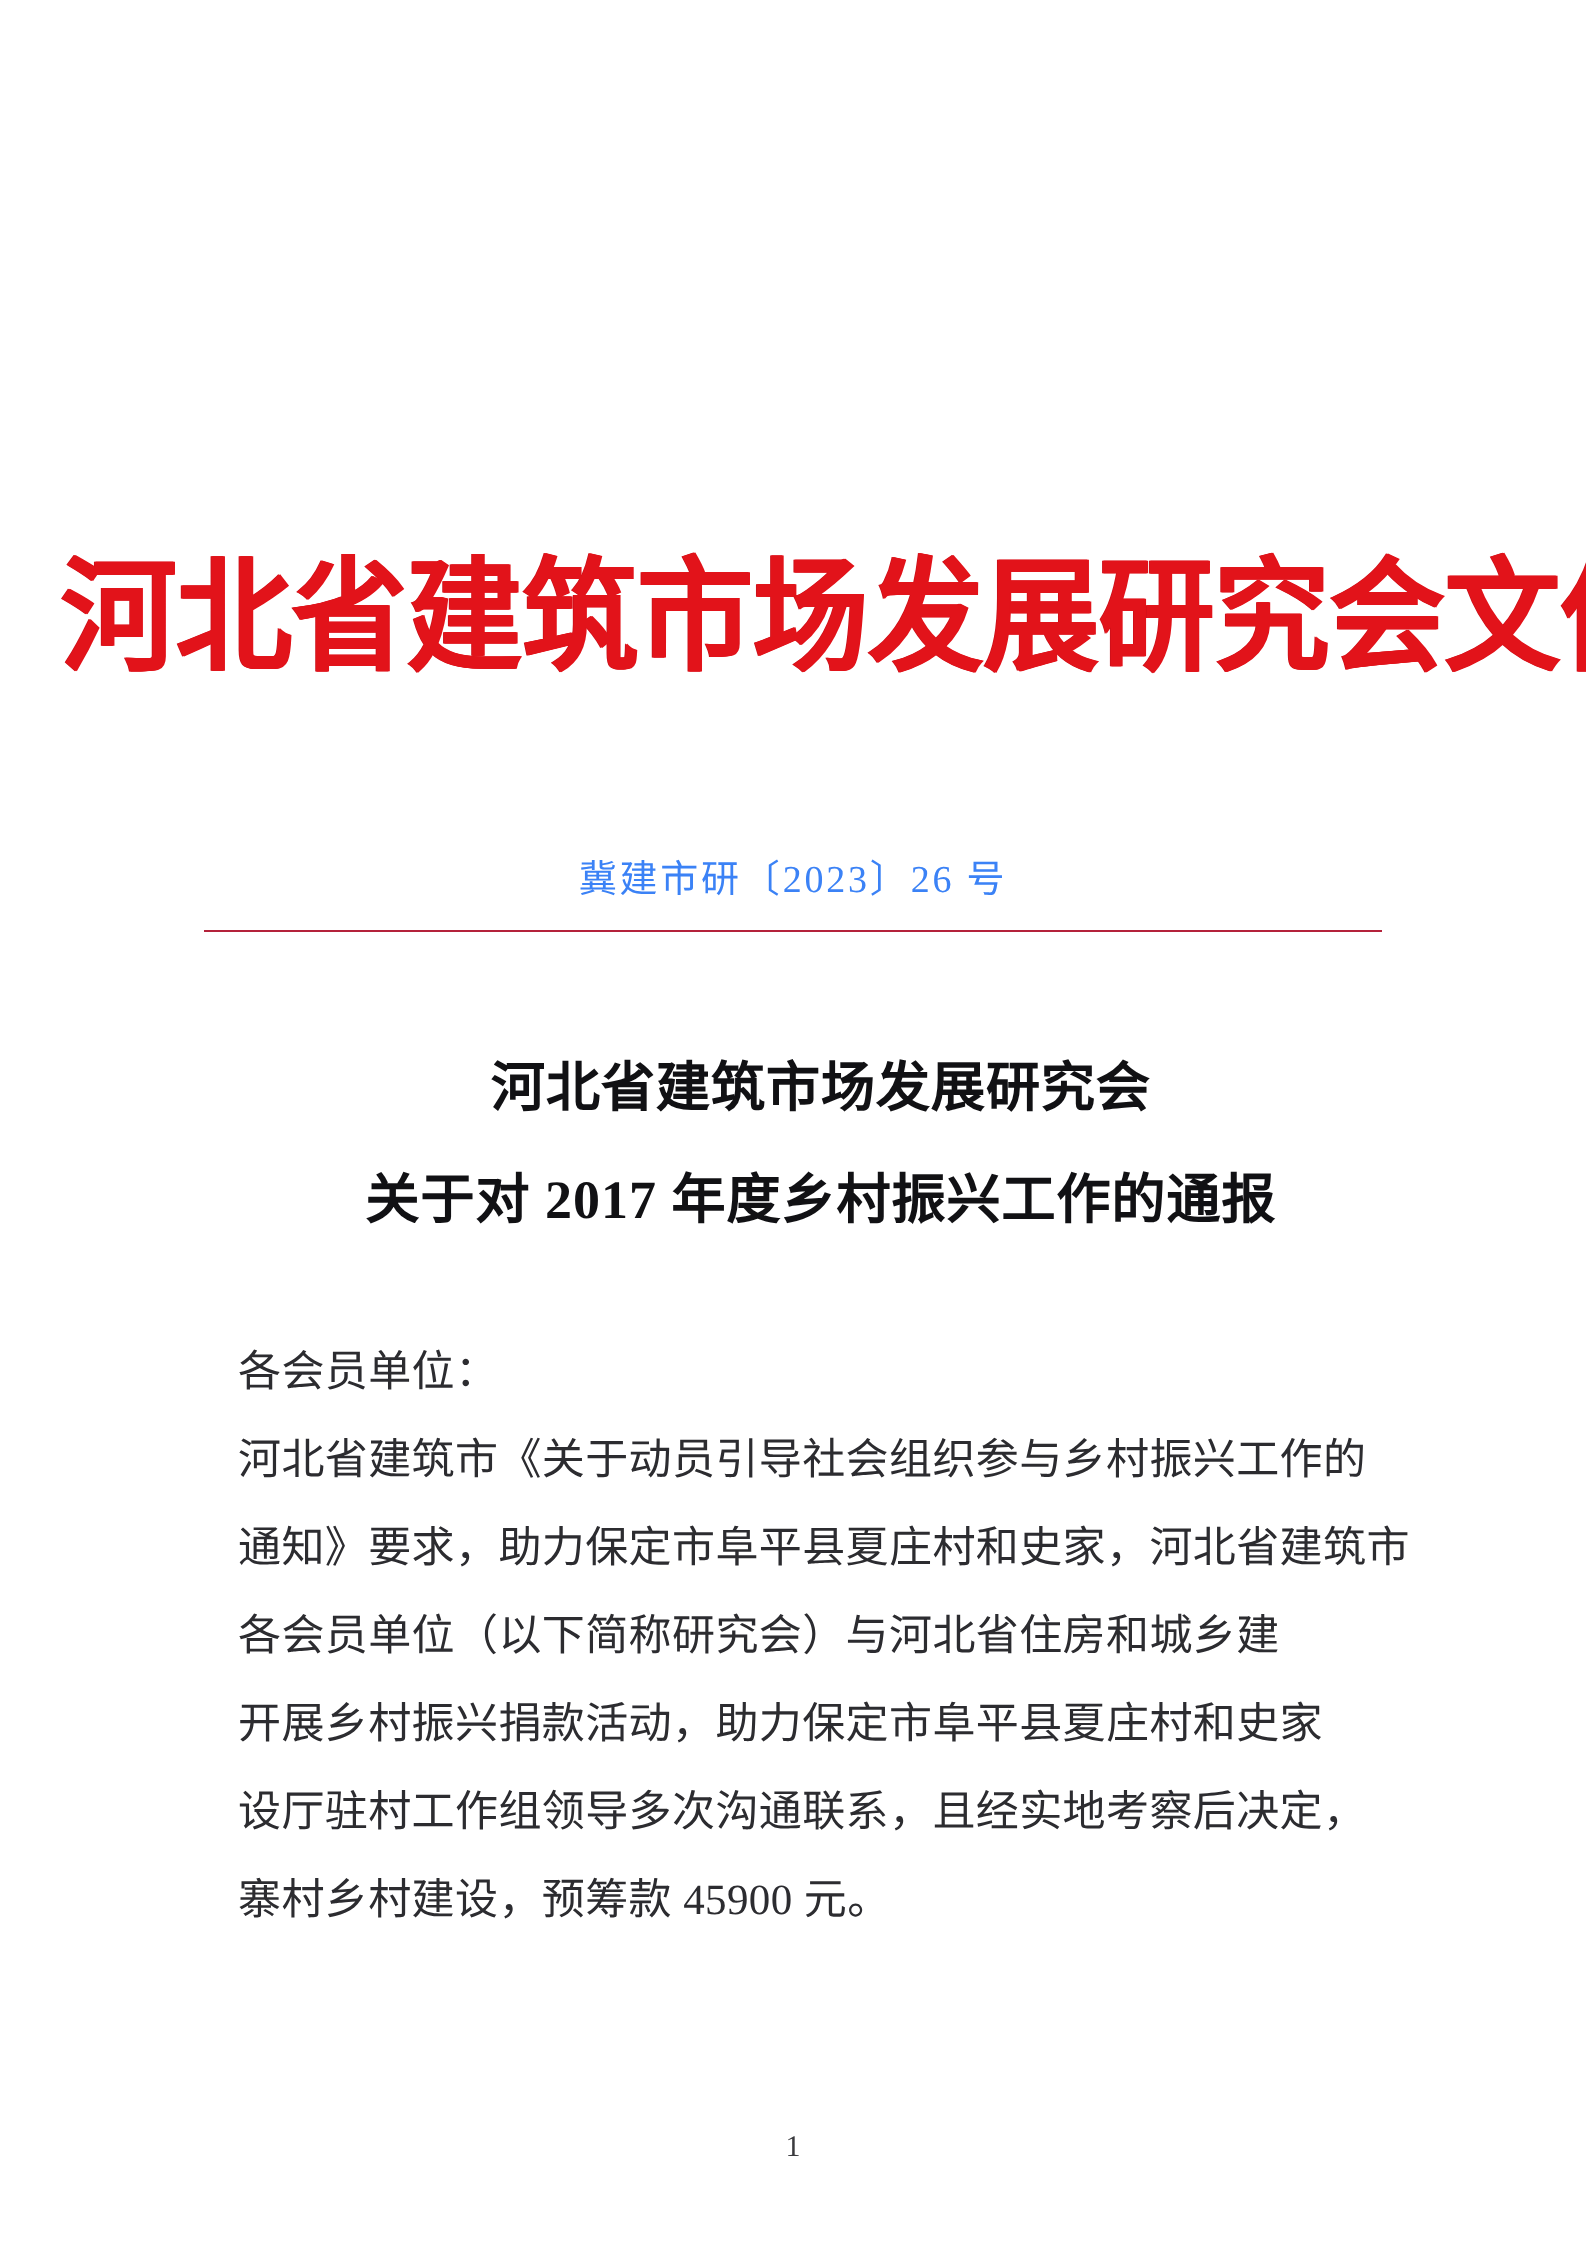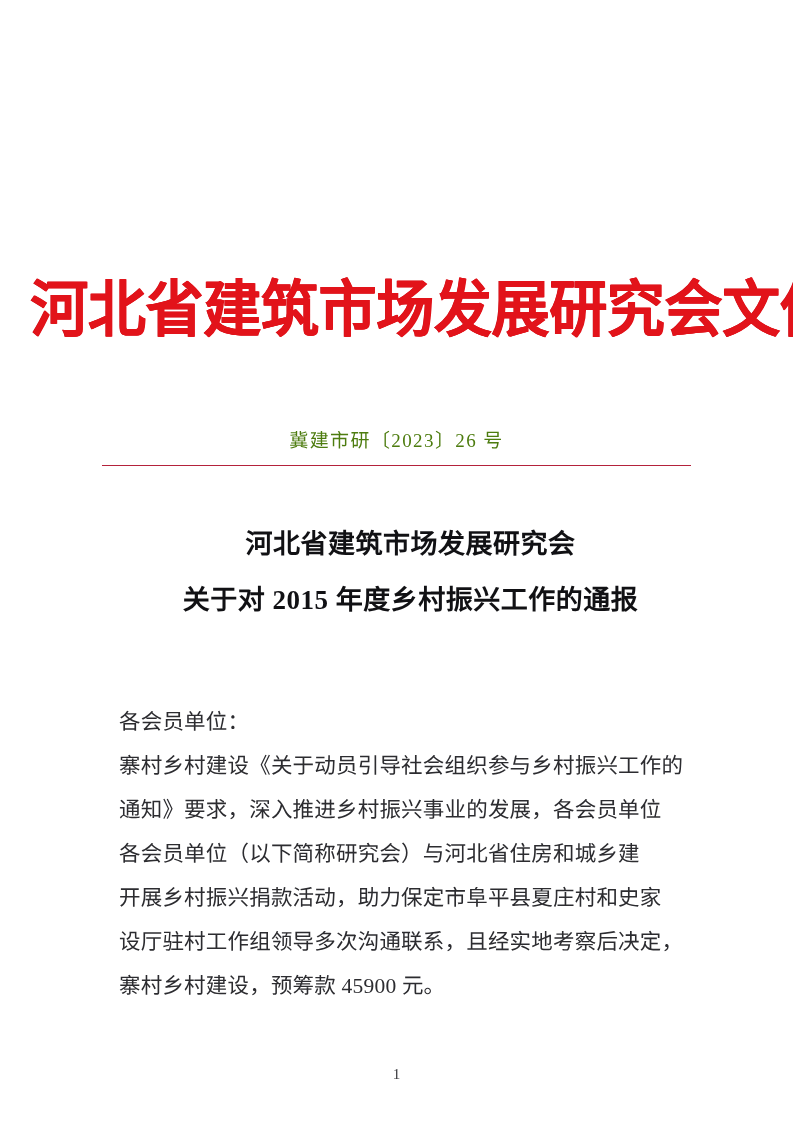--- a/index.html
+++ b/index.html
@@ -46,21 +46,21 @@
   
   .docnum {
     position: absolute;
     left: 0;
     right: 0;
     top: 428px;
     text-align: center;
     font-family: "Liberation Serif", "DejaVu Serif", serif;
     font-size: 19px;
     line-height: 26px;
-    color: #4d7c0f;
+    color: #3b82f6;
     letter-spacing: 1.4px;
   }
 
   
   .red-rule {
     position: absolute;
     left: 102px;
     width: 589px;
     top: 465px;
     height: 0;
@@ -81,21 +81,21 @@
     line-height: 56px;
     letter-spacing: 0.5px;
     margin-left: 28px;
   }
   .doc-title .tline { display: block; white-space: nowrap; }
 
   
   .body-block {
     position: absolute;
     left: 119px;
-    top: 700px;
+    top: 664px;
     width: 562px;
     color: #2c2c30;
     font-family: "Liberation Serif", "DejaVu Serif", serif;
     font-size: 21.5px;
     line-height: 44px;
     letter-spacing: 0.2px;
   }
 
   .salutation {
     display: block;
@@ -134,29 +134,29 @@
   <div class="masthead">
     <span class="masthead-title">河北省建筑市场发展研究会文件</span>
   </div>
 
   <div class="docnum">冀建市研〔2023〕26 号</div>
 
   <div class="red-rule"></div>
 
   <div class="doc-title">
     <span class="tline">河北省建筑市场发展研究会</span>
-    <span class="tline">关于对 2015 年度乡村振兴工作的通报</span>
+    <span class="tline">关于对 2017 年度乡村振兴工作的通报</span>
   </div>
 
   <div class="body-block">
     <span class="salutation">各会员单位：</span>
 
     <span class="para">
-      <span class="para-line">寨村乡村建设《关于动员引导社会组织参与乡村振兴工作的</span>
-      <span class="para-line">通知》要求，深入推进乡村振兴事业的发展，各会员单位</span>
+      <span class="para-line">河北省建筑市《关于动员引导社会组织参与乡村振兴工作的</span>
+      <span class="para-line">通知》要求，助力保定市阜平县夏庄村和史家，河北省建筑市</span>
       <span class="para-line">各会员单位（以下简称研究会）与河北省住房和城乡建</span>
       <span class="para-line">开展乡村振兴捐款活动，助力保定市阜平县夏庄村和史家</span>
       <span class="para-line">设厅驻村工作组领导多次沟通联系，且经实地考察后决定，</span>
       <span class="para-line">寨村乡村建设，预筹款 45900 元。</span>
     </span>
   </div>
 
   <div class="page-number">1</div>
 
 </div>

